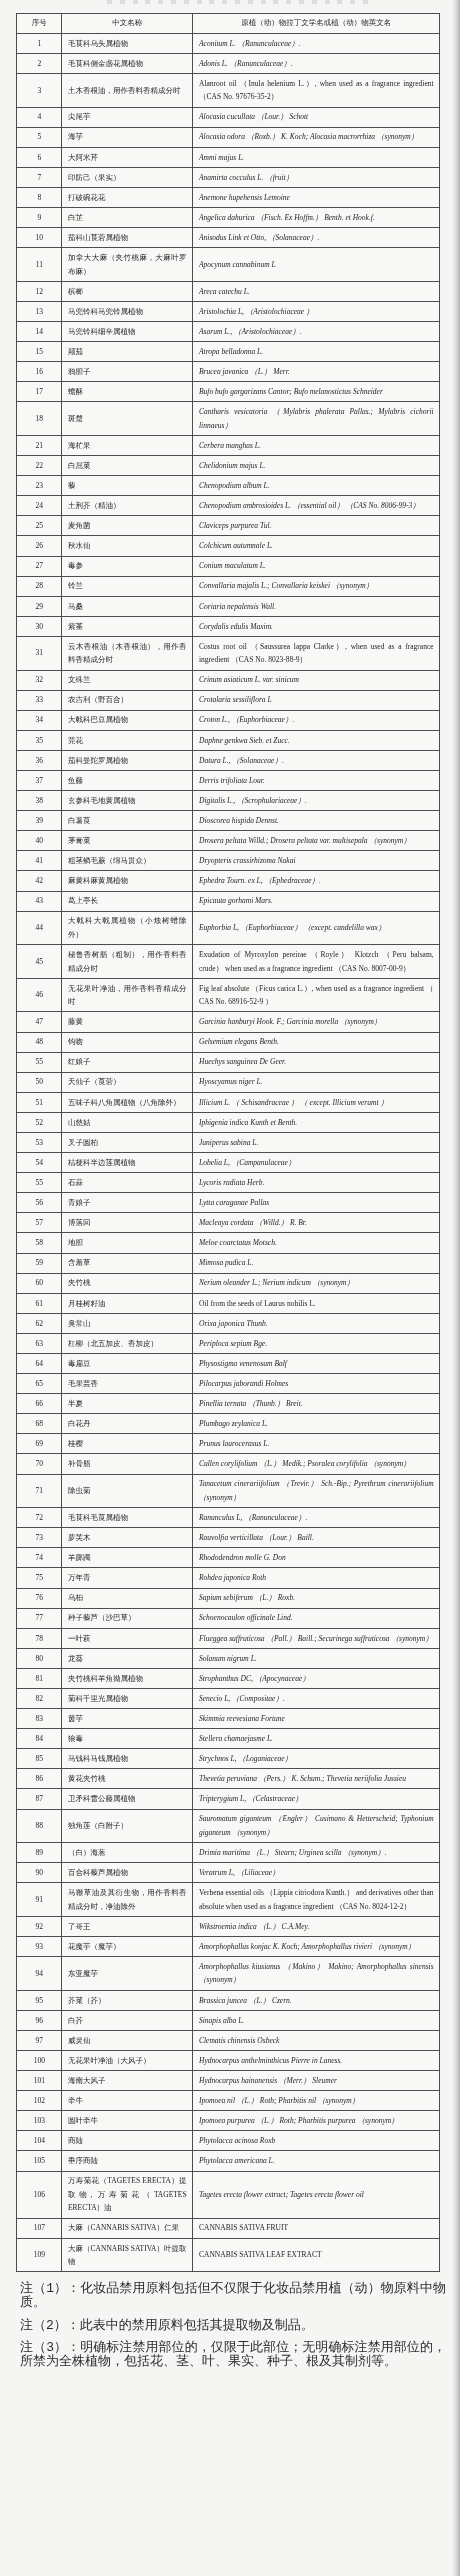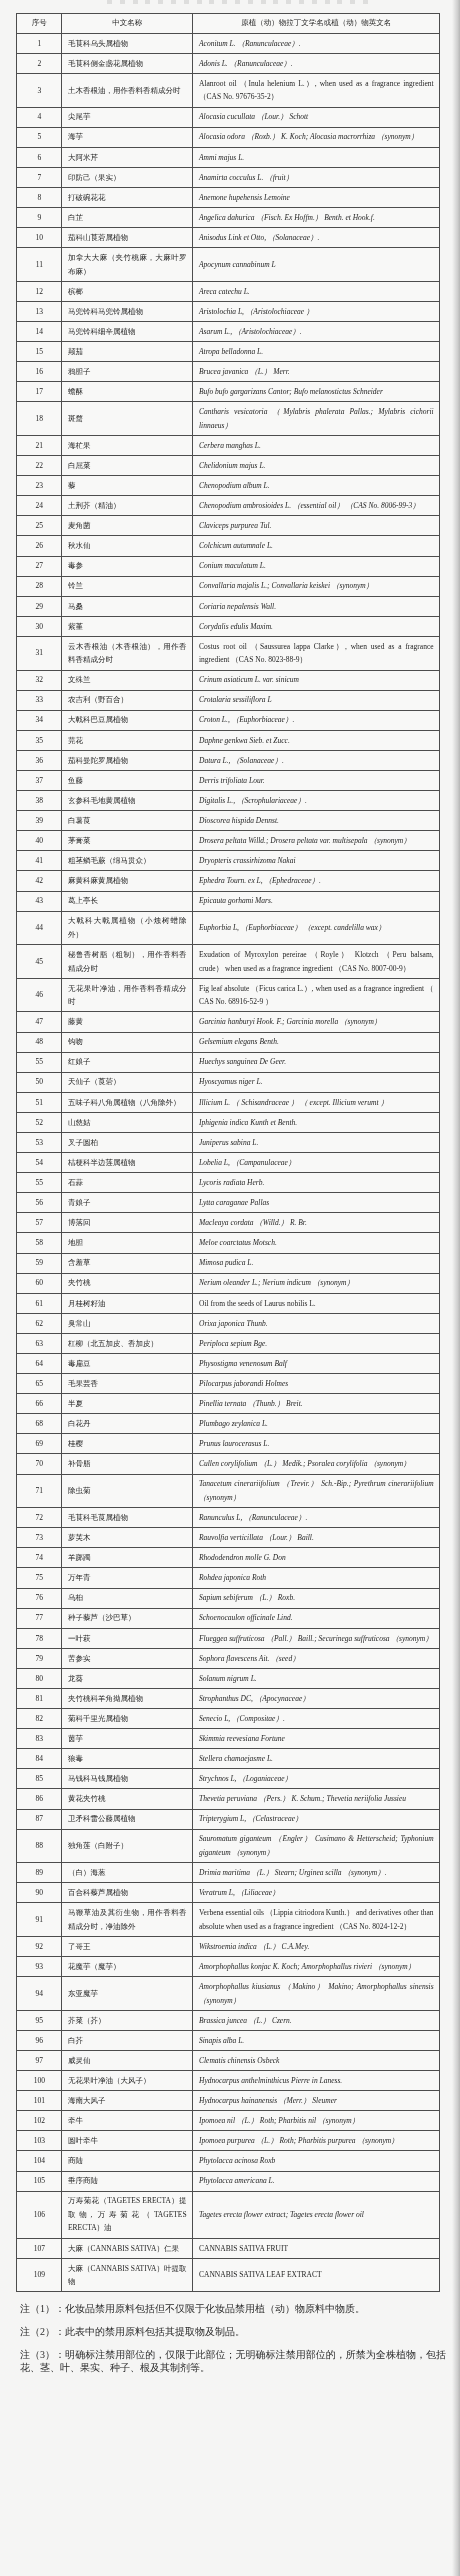--- a/index.html
+++ b/index.html
@@ -54,26 +54,27 @@
   th.h{ text-align:center; font-size:7.8px;margin-top:32px; }
   td.no{ text-align:center; font-family:"Liberation Serif","DejaVu Serif",serif; }
   td.cn{ text-align:justify; text-align-last:left; }
   td.la{ text-align:justify; text-align-last:left; }
   td.la.italic{ font-style:italic; }
   td.la.roman{ font-style:normal; }
   .notes{
     margin:10px 14px 0 20px;
   }
   .note{
-    font-size:10px;
+    font-size:13px;
     line-height:13.5px;
     margin:0 0 9.2px 0;
     color:#2b2b2b;
     text-align:justify;
     text-align-last:left;
+    font-family:Liberation Mono, monospace;
   }
 </style>
 </head>
 <body>
 
 <div class="page">
 
   <div class="clipped-title"></div>
 
   <table class="ingredients">
@@ -459,25 +460,20 @@
           <td class="no">77</td>
           <td class="cn">种子藜芦（沙巴草）</td>
           <td class="la italic">Schoenocaulon officinale Lind.</td>
         </tr>
         <tr>
           <td class="no">78</td>
           <td class="cn">一叶萩</td>
           <td class="la italic">Flueggea suffruticosa （Pall.） Baill.; Securinega suffruticosa （synonym）</td>
         </tr>
         <tr>
-          <td class="no">79</td>
-          <td class="cn">苦参实</td>
-          <td class="la italic">Sophora flavescens Ait. （seed）</td>
-        </tr>
-        <tr>
           <td class="no">80</td>
           <td class="cn">龙葵</td>
           <td class="la italic">Solanum nigrum L.</td>
         </tr>
         <tr>
           <td class="no">81</td>
           <td class="cn">夹竹桃科羊角拗属植物</td>
           <td class="la italic">Strophanthus DC, （Apocynaceae）</td>
         </tr>
         <tr>

